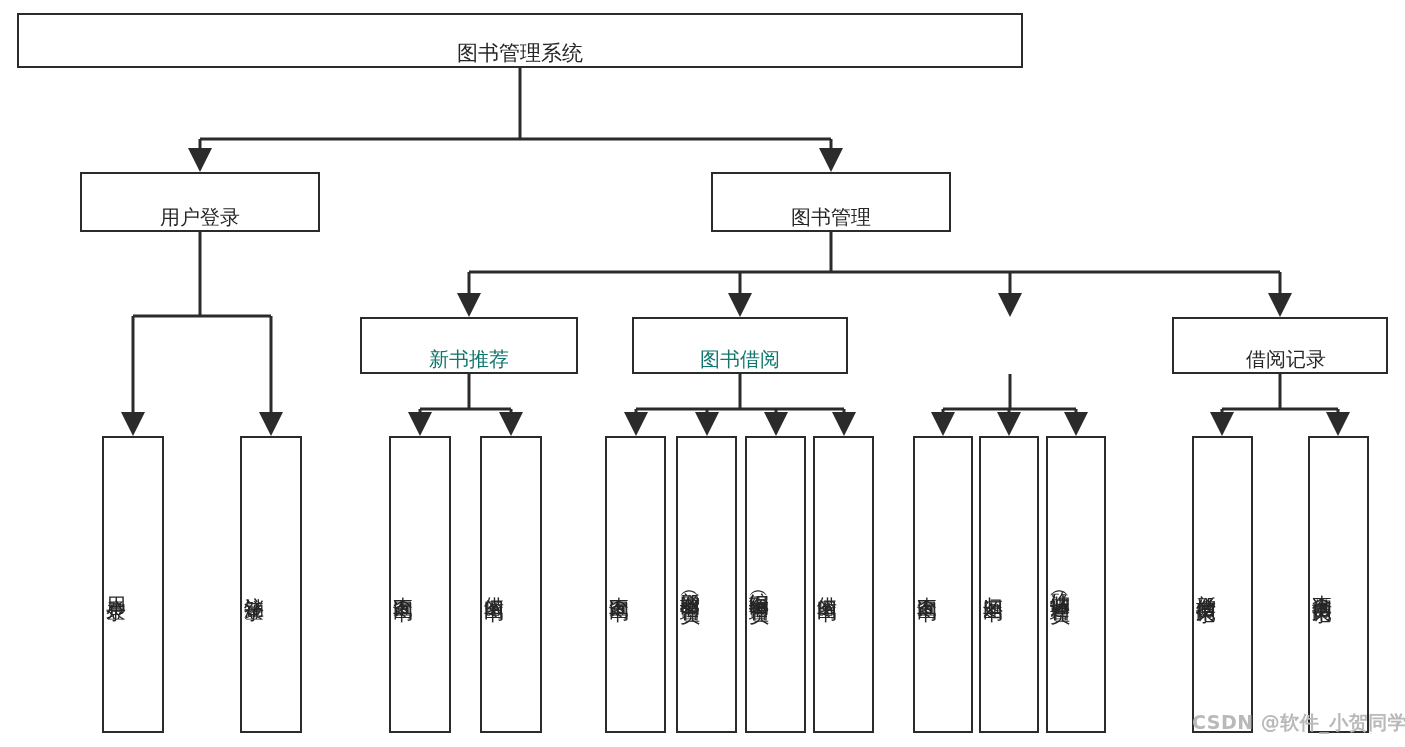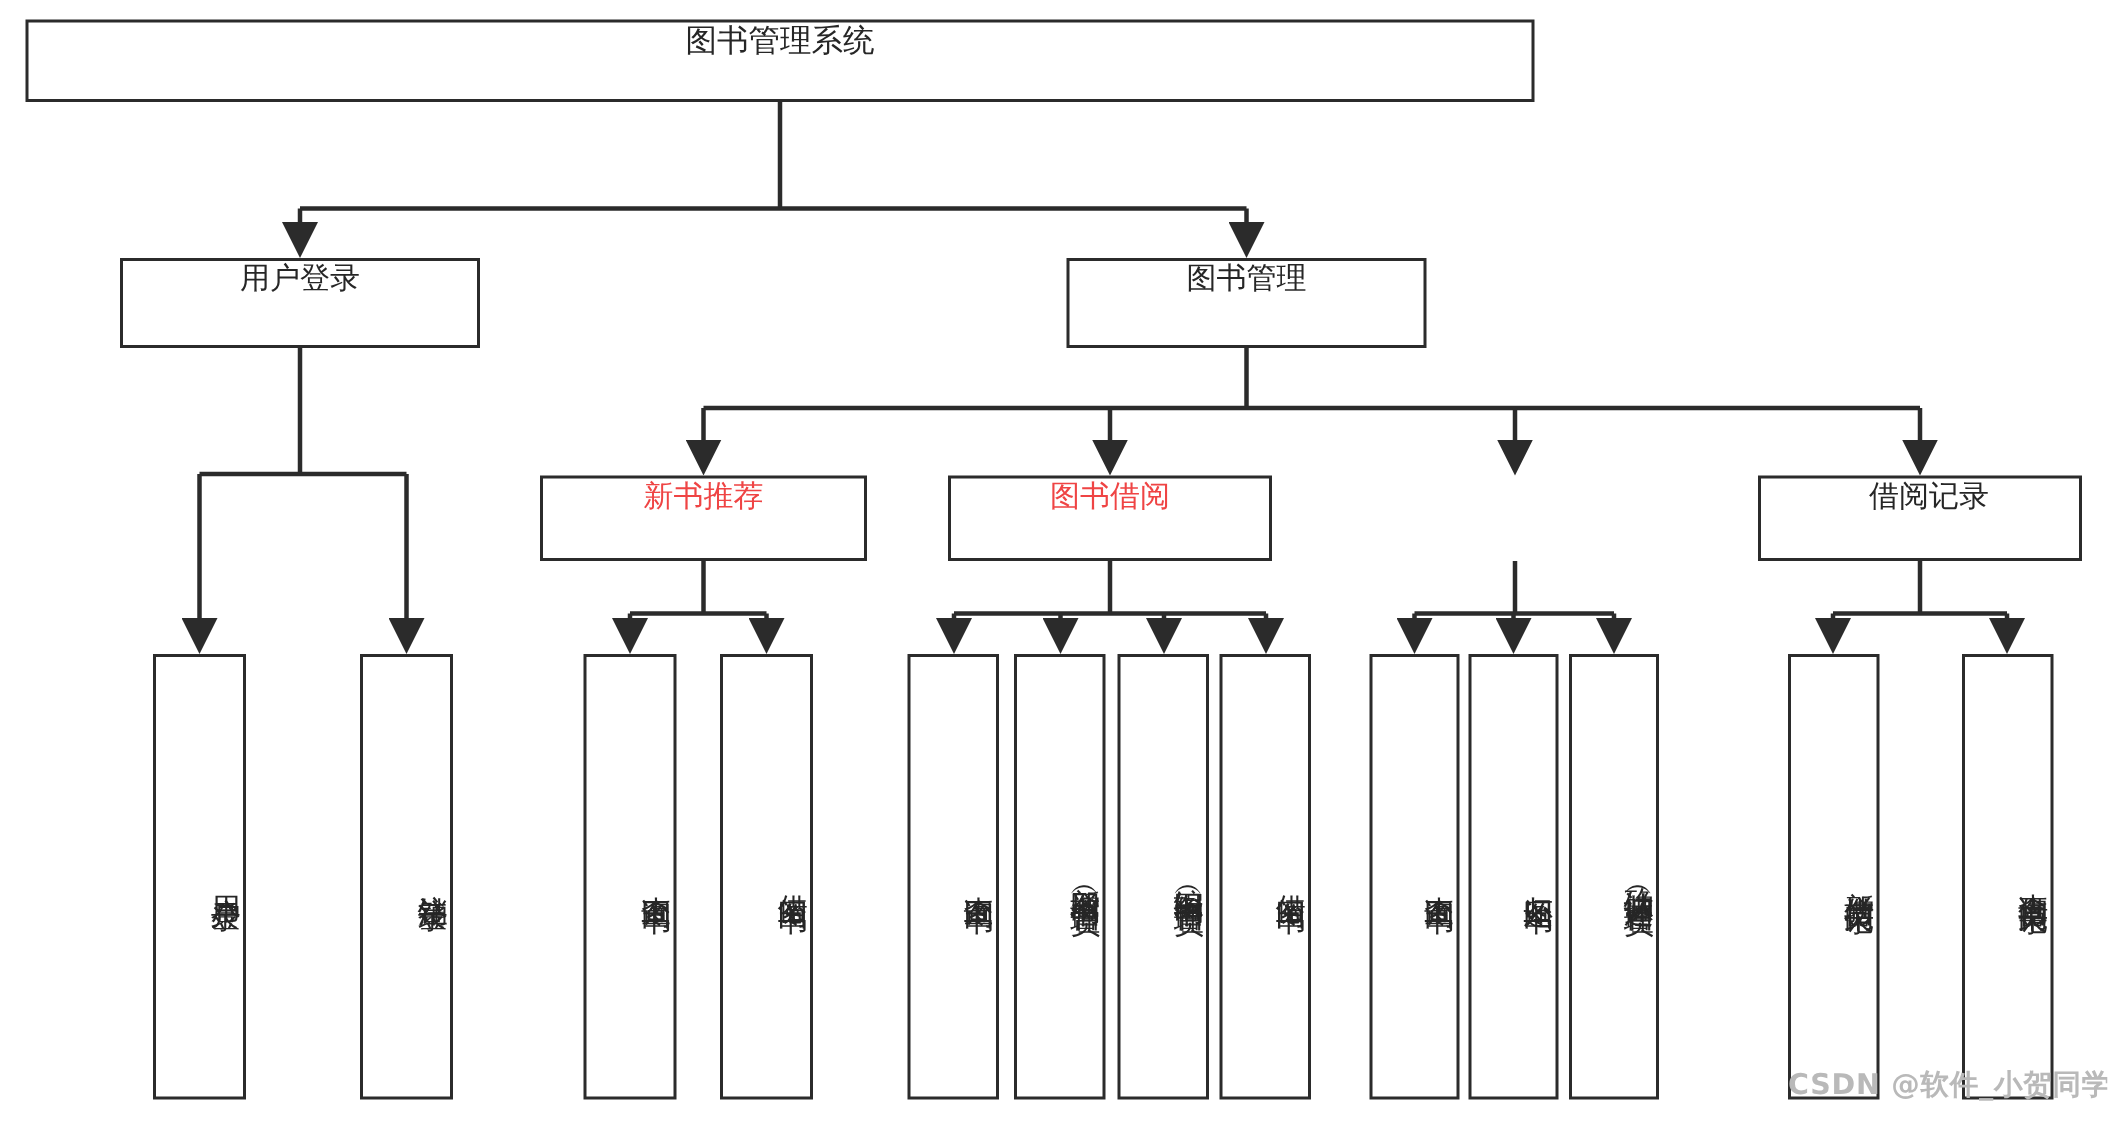--- a/index.html
+++ b/index.html
@@ -26,21 +26,21 @@
     height: 747px;
     pointer-events: none;
   }
   .node {
     position: absolute;
     box-sizing: border-box;
     background: #ffffff;
     border: 2px solid #2b2b2b;
     color: #262626;
     display: flex;
-    align-items: flex-start;
+    align-items: flex-end;
     justify-content: center;
     text-align: center;
     line-height: 1.18;
   }
   .node.root {
     font-size: 21px;
   }
   .node.lvl2 {
     font-size: 20px;
   }
@@ -125,24 +125,24 @@
     <span class="lbl">图书管理系统</span>
   </div>
 
   <div class="node lvl2" style="left: 80px; top: 172px; width: 240px; height: 60px; border-color: rgb(43, 43, 43); background: rgb(255, 255, 255); color: rgb(38, 38, 38);">
     <span class="lbl">用户登录</span>
   </div>
   <div class="node lvl2" style="left: 711px; top: 172px; width: 240px; height: 60px; border-color: rgb(43, 43, 43); background: rgb(255, 255, 255); color: rgb(38, 38, 38);">
     <span class="lbl">图书管理</span>
   </div>
 
-  <div class="node lvl2" style="left: 360px; top: 317px; width: 218px; height: 57px; border-color: rgb(43, 43, 43); background: rgb(255, 255, 255); color: #ef4444;">
+  <div class="node lvl2" style="left: 360px; top: 317px; width: 218px; height: 57px; border-color: rgb(43, 43, 43); background: rgb(255, 255, 255); color: #0f766e;">
     <span class="lbl">新书推荐</span>
   </div>
-  <div class="node lvl2" style="left: 632px; top: 317px; width: 216px; height: 57px; border-color: rgb(43, 43, 43); background: rgb(255, 255, 255); color: #ef4444;">
+  <div class="node lvl2" style="left: 632px; top: 317px; width: 216px; height: 57px; border-color: rgb(43, 43, 43); background: rgb(255, 255, 255); color: #0f766e;">
     <span class="lbl">图书借阅</span>
   </div>
   <div class="node lvl2" style="left: 1172px; top: 317px; width: 216px; height: 57px; border-color: rgb(43, 43, 43); background: rgb(255, 255, 255); color: rgb(38, 38, 38); padding-left: 12px;">
     <span class="lbl">借阅记录</span>
   </div>
 
   <div class="node leaf" style="left: 102px; top: 436px; width: 62px; height: 297px; border-color: rgb(43, 43, 43); background: rgb(255, 255, 255); color: rgb(38, 38, 38);">
     <span class="lbl">用户登录</span>
   </div>
   <div class="node leaf" style="left: 240px; top: 436px; width: 62px; height: 297px; border-color: rgb(43, 43, 43); background: rgb(255, 255, 255); color: rgb(38, 38, 38);">

